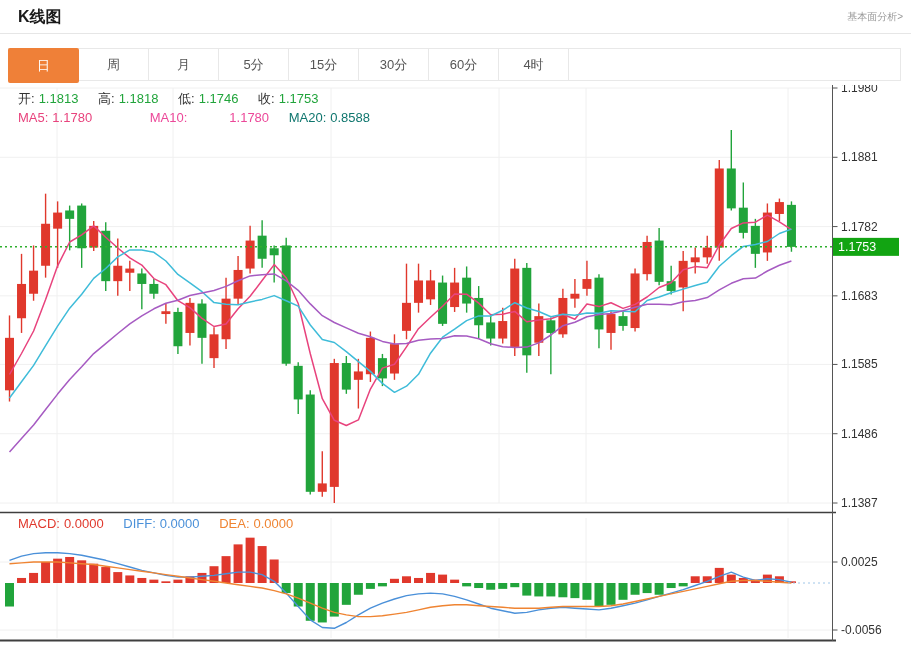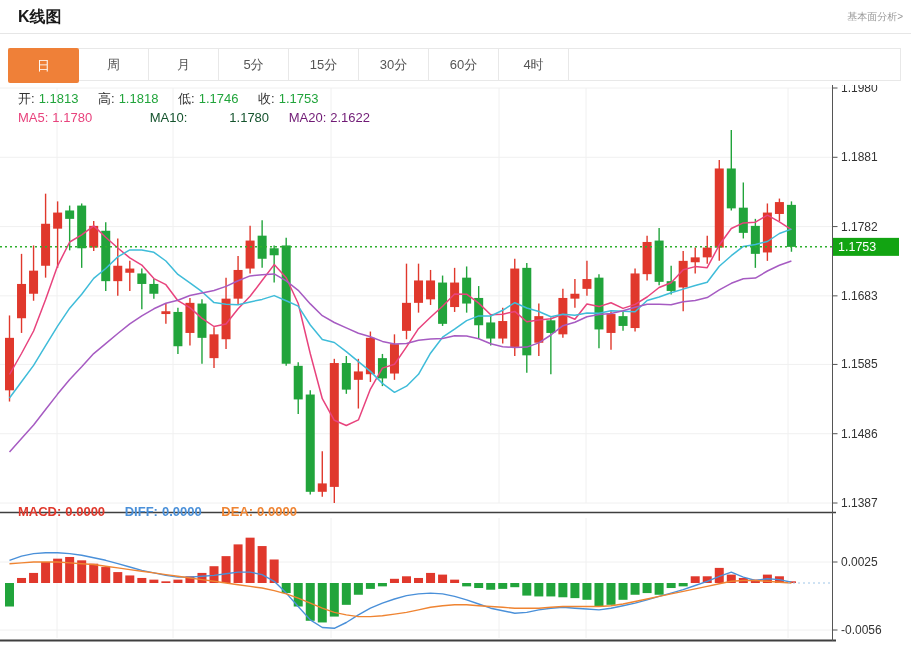--- a/index.html
+++ b/index.html
@@ -13,22 +13,22 @@
   .tab{width:70px;height:100%;display:flex;align-items:center;justify-content:center;
        font-size:13px;color:#555;border-right:1px solid #e8e8e8;cursor:pointer;box-sizing:border-box;background:#fff;}
   .tab.active{background:#ef8038;color:#fff;border:none;border-radius:2px;margin:-1px 0 -1px -1px;height:35px;width:71px;}
   .tab-fill{flex:1;}
   .legend{position:absolute;left:18px;font-size:13px;white-space:nowrap;}
   .legend span{margin-right:4px;}
   .legend .gap{margin-right:16px;}
   .lg-lbl{color:#333;}
   .lg-green{color:#21a43b;}
   .lg-ma5{color:#e8437d;text-align:center;}
-  .lg-ma10{color:#14532d;padding-left:38px;}
-  .lg-ma20{color:#701a75;}
+  .lg-ma10{color:#ec4899;padding-left:38px;}
+  .lg-ma20{color:#0f766e;}
   .lg-macd{color:#e0382c;}
   .lg-diff{color:#4a90d9;}
   .lg-dea{color:#ef8432;}
   #kchart{position:absolute;left:0;top:85px;cursor:crosshair;}
   svg text{font-family:"Liberation Sans","DejaVu Sans",sans-serif;}
 </style>
 </head>
 <body>
 
 <div class="app">
@@ -303,21 +303,21 @@
   <div class="legend" style="top:90px;text-align:center;">
     <span class="lg-lbl">开:</span><span class="lg-green gap">1.1813</span>
     <span class="lg-lbl">高:</span><span class="lg-green gap">1.1818</span>
     <span class="lg-lbl">低:</span><span class="lg-green gap">1.1746</span>
     <span class="lg-lbl">收:</span><span class="lg-green">1.1753</span>
   </div>
 
   <div class="legend" style="top:110px;">
     <span class="lg-ma5">MA5:</span><span class="lg-ma5 gap">1.1780</span>
     <span class="lg-ma10">MA10:</span><span class="lg-ma10 gap">1.1780</span>
-    <span class="lg-ma20">MA20:</span><span class="lg-ma20">2.1622</span>
+    <span class="lg-ma20">MA20:</span><span class="lg-ma20">0.8588</span>
   </div>
 
-  <div class="legend" style="top:504px;font-weight:bold;">
+  <div class="legend" style="top:516px;">
     <span class="lg-macd">MACD:</span><span class="lg-macd gap">0.0000</span>
     <span class="lg-diff">DIFF:</span><span class="lg-diff gap">0.0000</span>
     <span class="lg-dea">DEA:</span><span class="lg-dea">0.0000</span>
   </div>
 </div>
 
 </body></html>

